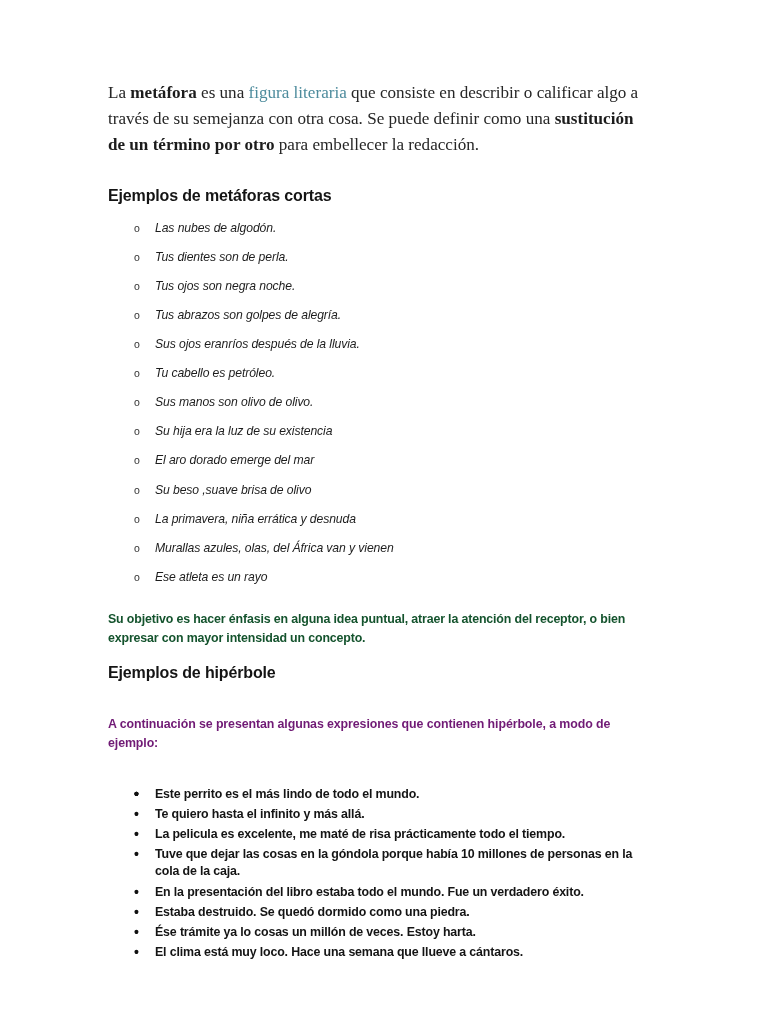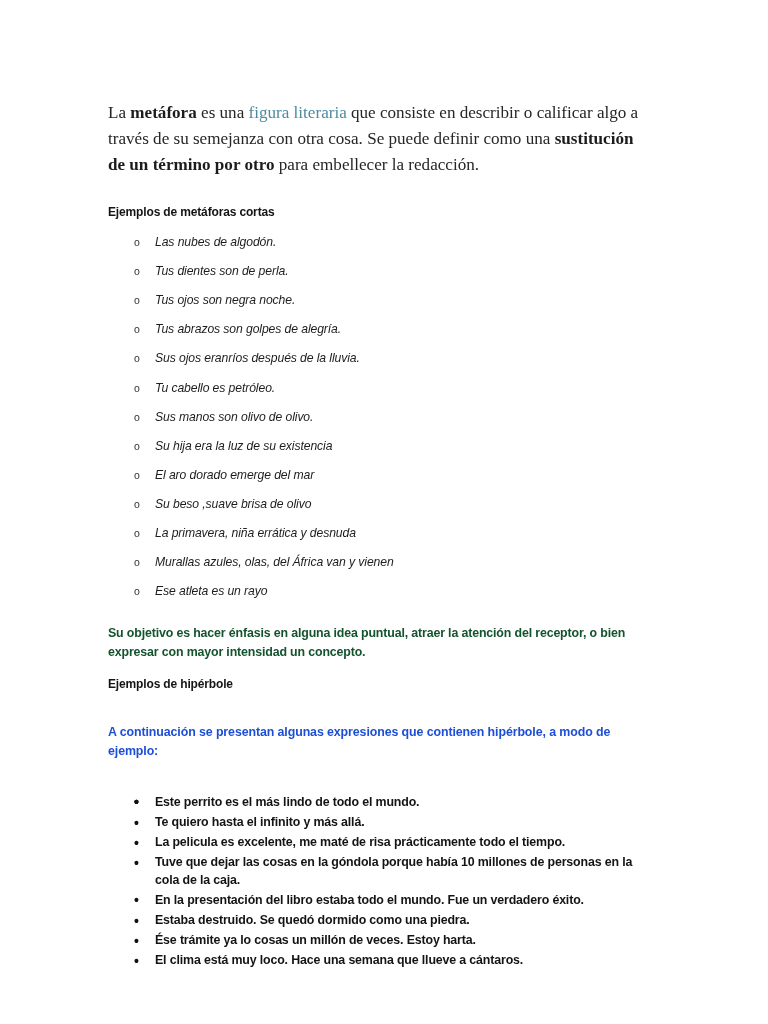--- a/index.html
+++ b/index.html
@@ -16,21 +16,21 @@
     color: #1a1a1a;
     -webkit-font-smoothing: antialiased;
   }
 
   .page {
     position: relative;
     width: 768px;
     height: 1024px;
     background: #ffffff;
     box-sizing: border-box;
-    padding: 100px 110px 0 108px;
+    padding: 80px 110px 0 108px;
   }
 
   
   .intro {
     font-family: "Liberation Serif", serif;
     font-size: 17.1px;
     line-height: 1.52;
     color: #262626;
     margin: 0 0 26px 0;
     width: 545px;
@@ -42,42 +42,42 @@
   }
   .intro .link {
     color: #4e8c9d;
     text-decoration: none;
   }
 
   
   .head {
     font-family: "Liberation Sans", sans-serif;
     font-weight: bold;
-    font-size: 12px;
+    font-size: 16px;
     line-height: 1.45;
     color: #141414;
     margin: 0;
     letter-spacing: -0.15px;
   }
   .para-bold {
     font-family: "Liberation Sans", sans-serif;
     font-weight: bold;
     font-size: 12.4px;
     line-height: 1.52;
     color: #14532d;
     margin: 0;
     width: 552px;
     letter-spacing: -0.15px;
   }
   .para-semi {
     font-family: "Liberation Sans", sans-serif;
     font-weight: bold;
     font-size: 12.4px;
     line-height: 1.55;
-    color: #1d4ed8;
+    color: #701a75;
     margin: 0;
     width: 520px;
     letter-spacing: -0.1px;
   }
 
   
   .olist {
     list-style: none;
     margin: 14px 0 0 0;
     padding: 0;

